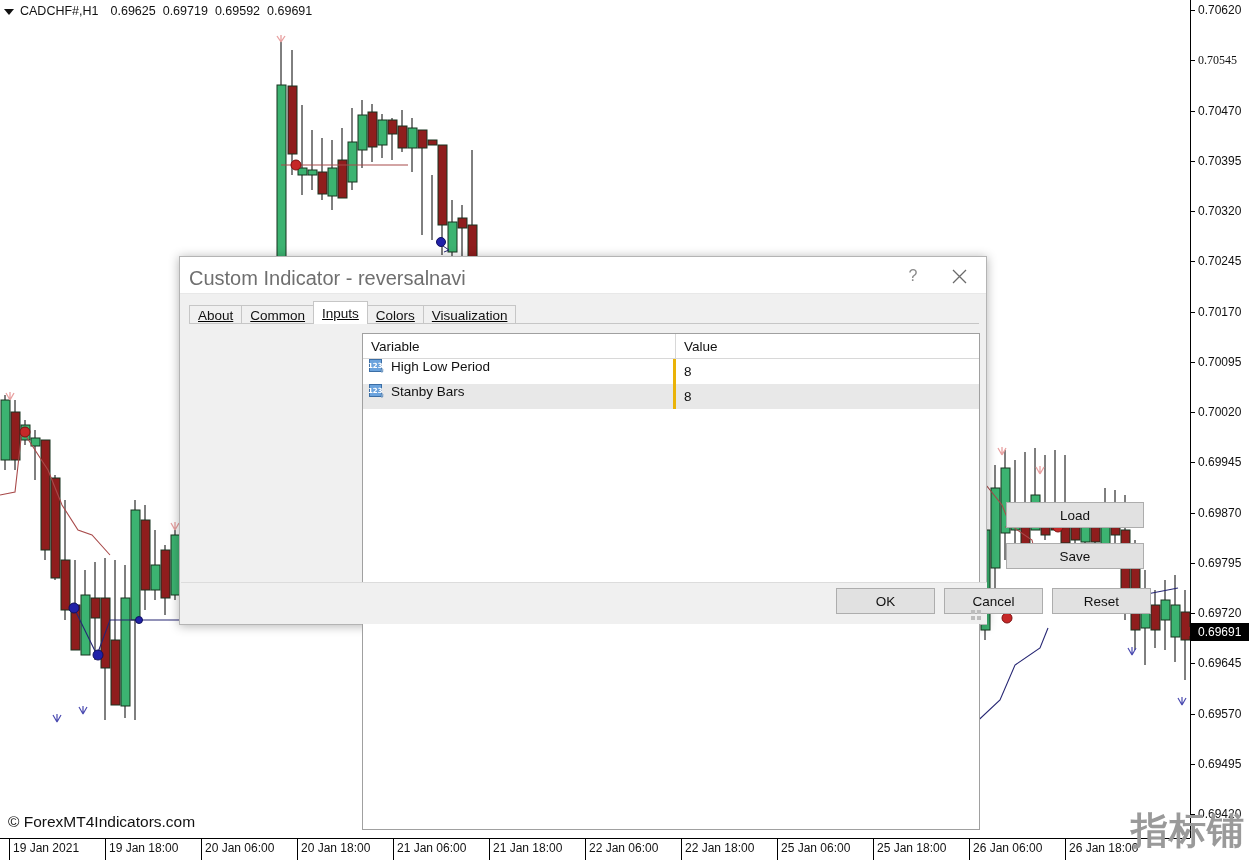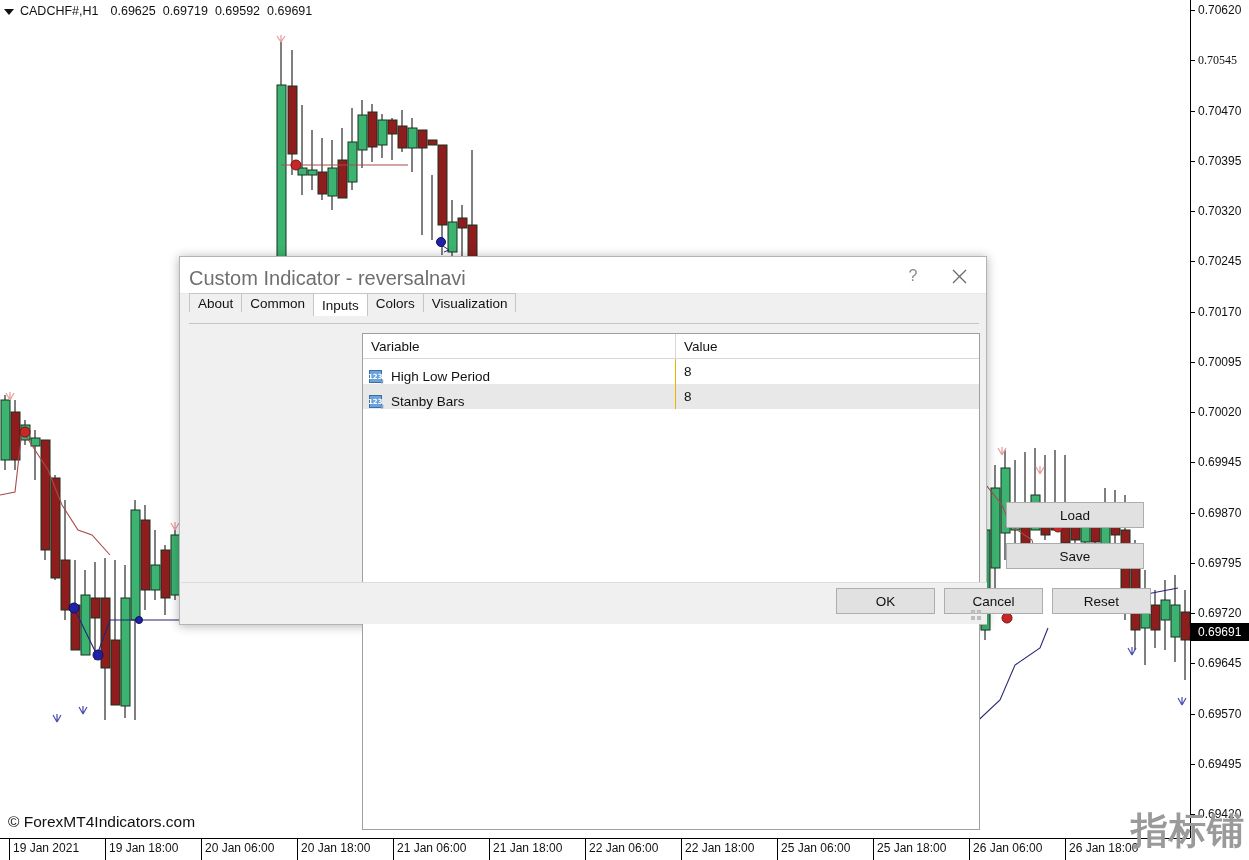--- a/index.html
+++ b/index.html
@@ -49,38 +49,38 @@
   .dlg-title{position:absolute;left:0;top:0;width:100%;height:37px;background:#ffffff;
     border-bottom:1px solid #e8e8e8;box-sizing:border-box;}
   .dlg-title-txt{position:absolute;left:9px;top:10px;font-size:20px;color:#6f6f6f;white-space:nowrap;}
   .dlg-help{position:absolute;right:58px;top:6px;width:30px;height:26px;display:flex;align-items:center;
     justify-content:center;font-size:16px;color:#8b8b8b;cursor:default;}
   .dlg-close{position:absolute;right:10px;top:6px;width:34px;height:26px;display:flex;align-items:center;
     justify-content:center;cursor:default;}
   .dlg-close svg{display:block;}
 
   
-  .tabs{position:absolute;left:9px;top:36px;height:21px;display:flex;}
+  .tabs{position:absolute;left:9px;top:46px;height:21px;display:flex;align-items:flex-end;text-decoration:underline;}
   .tab{height:19px;padding:0 8px;border:1px solid #c6c6c6;border-bottom:none;background:#f0f0f0;
     font-size:13.5px;color:#111;display:flex;align-items:center;margin-right:-1px;box-sizing:border-box;
     line-height:19px;}
   .tab.active{background:#fff;height:23px;line-height:23px;border-color:#c6c6c6;position:relative;z-index:3;}
   .tab-strip-line{position:absolute;left:9px;top:66px;width:790px;height:1px;background:#c6c6c6;}
 
   
   .tbl-panel{position:absolute;left:182px;top:76px;width:618px;height:497px;background:#fff;
     border:1px solid #a0a0a0;box-sizing:border-box;overflow:hidden;}
   .tbl-head{display:flex;height:25px;border-bottom:1px solid #d8d8d8;box-sizing:border-box;}
   .tbl-head .c1{width:313px;padding-left:8px;font-size:13.5px;color:#111;line-height:25px;box-sizing:border-box;
     border-right:1px solid #d8d8d8;}
   .tbl-head .c2{flex:1;padding-left:8px;font-size:13.5px;color:#111;line-height:25px;box-sizing:border-box;}
   .tbl-row{display:flex;height:25px;box-sizing:border-box;}
   .tbl-row.alt{background:#e8e8e8;}
-  .tbl-row .c1{width:313px;display:flex;align-items:flex-end;padding-left:6px;box-sizing:border-box;
-    border-right:1px solid #eab308;}
+  .tbl-row .c1{width:313px;display:flex;align-items:flex-start;padding-left:6px;box-sizing:border-box;
+    border-right:3px solid #eab308;}
   .tbl-row .c2{flex:1;padding-left:8px;font-size:13.5px;color:#111;line-height:25px;box-sizing:border-box;}
   .var-label{font-size:13.5px;color:#111;margin-left:7px;}
   .ico123{width:15px;height:14px;flex:0 0 15px;position:relative;}
 
   
   .btn{border:1px solid #adadad;background:#e1e1e1;font-size:13.5px;color:#111;
     display:flex;align-items:center;justify-content:center;box-sizing:border-box;cursor:default;}
   .btn-load{position:absolute;left:826px;top:245px;width:138px;height:26px;}
   .btn-save{position:absolute;left:826px;top:286px;width:138px;height:26px;}
 

